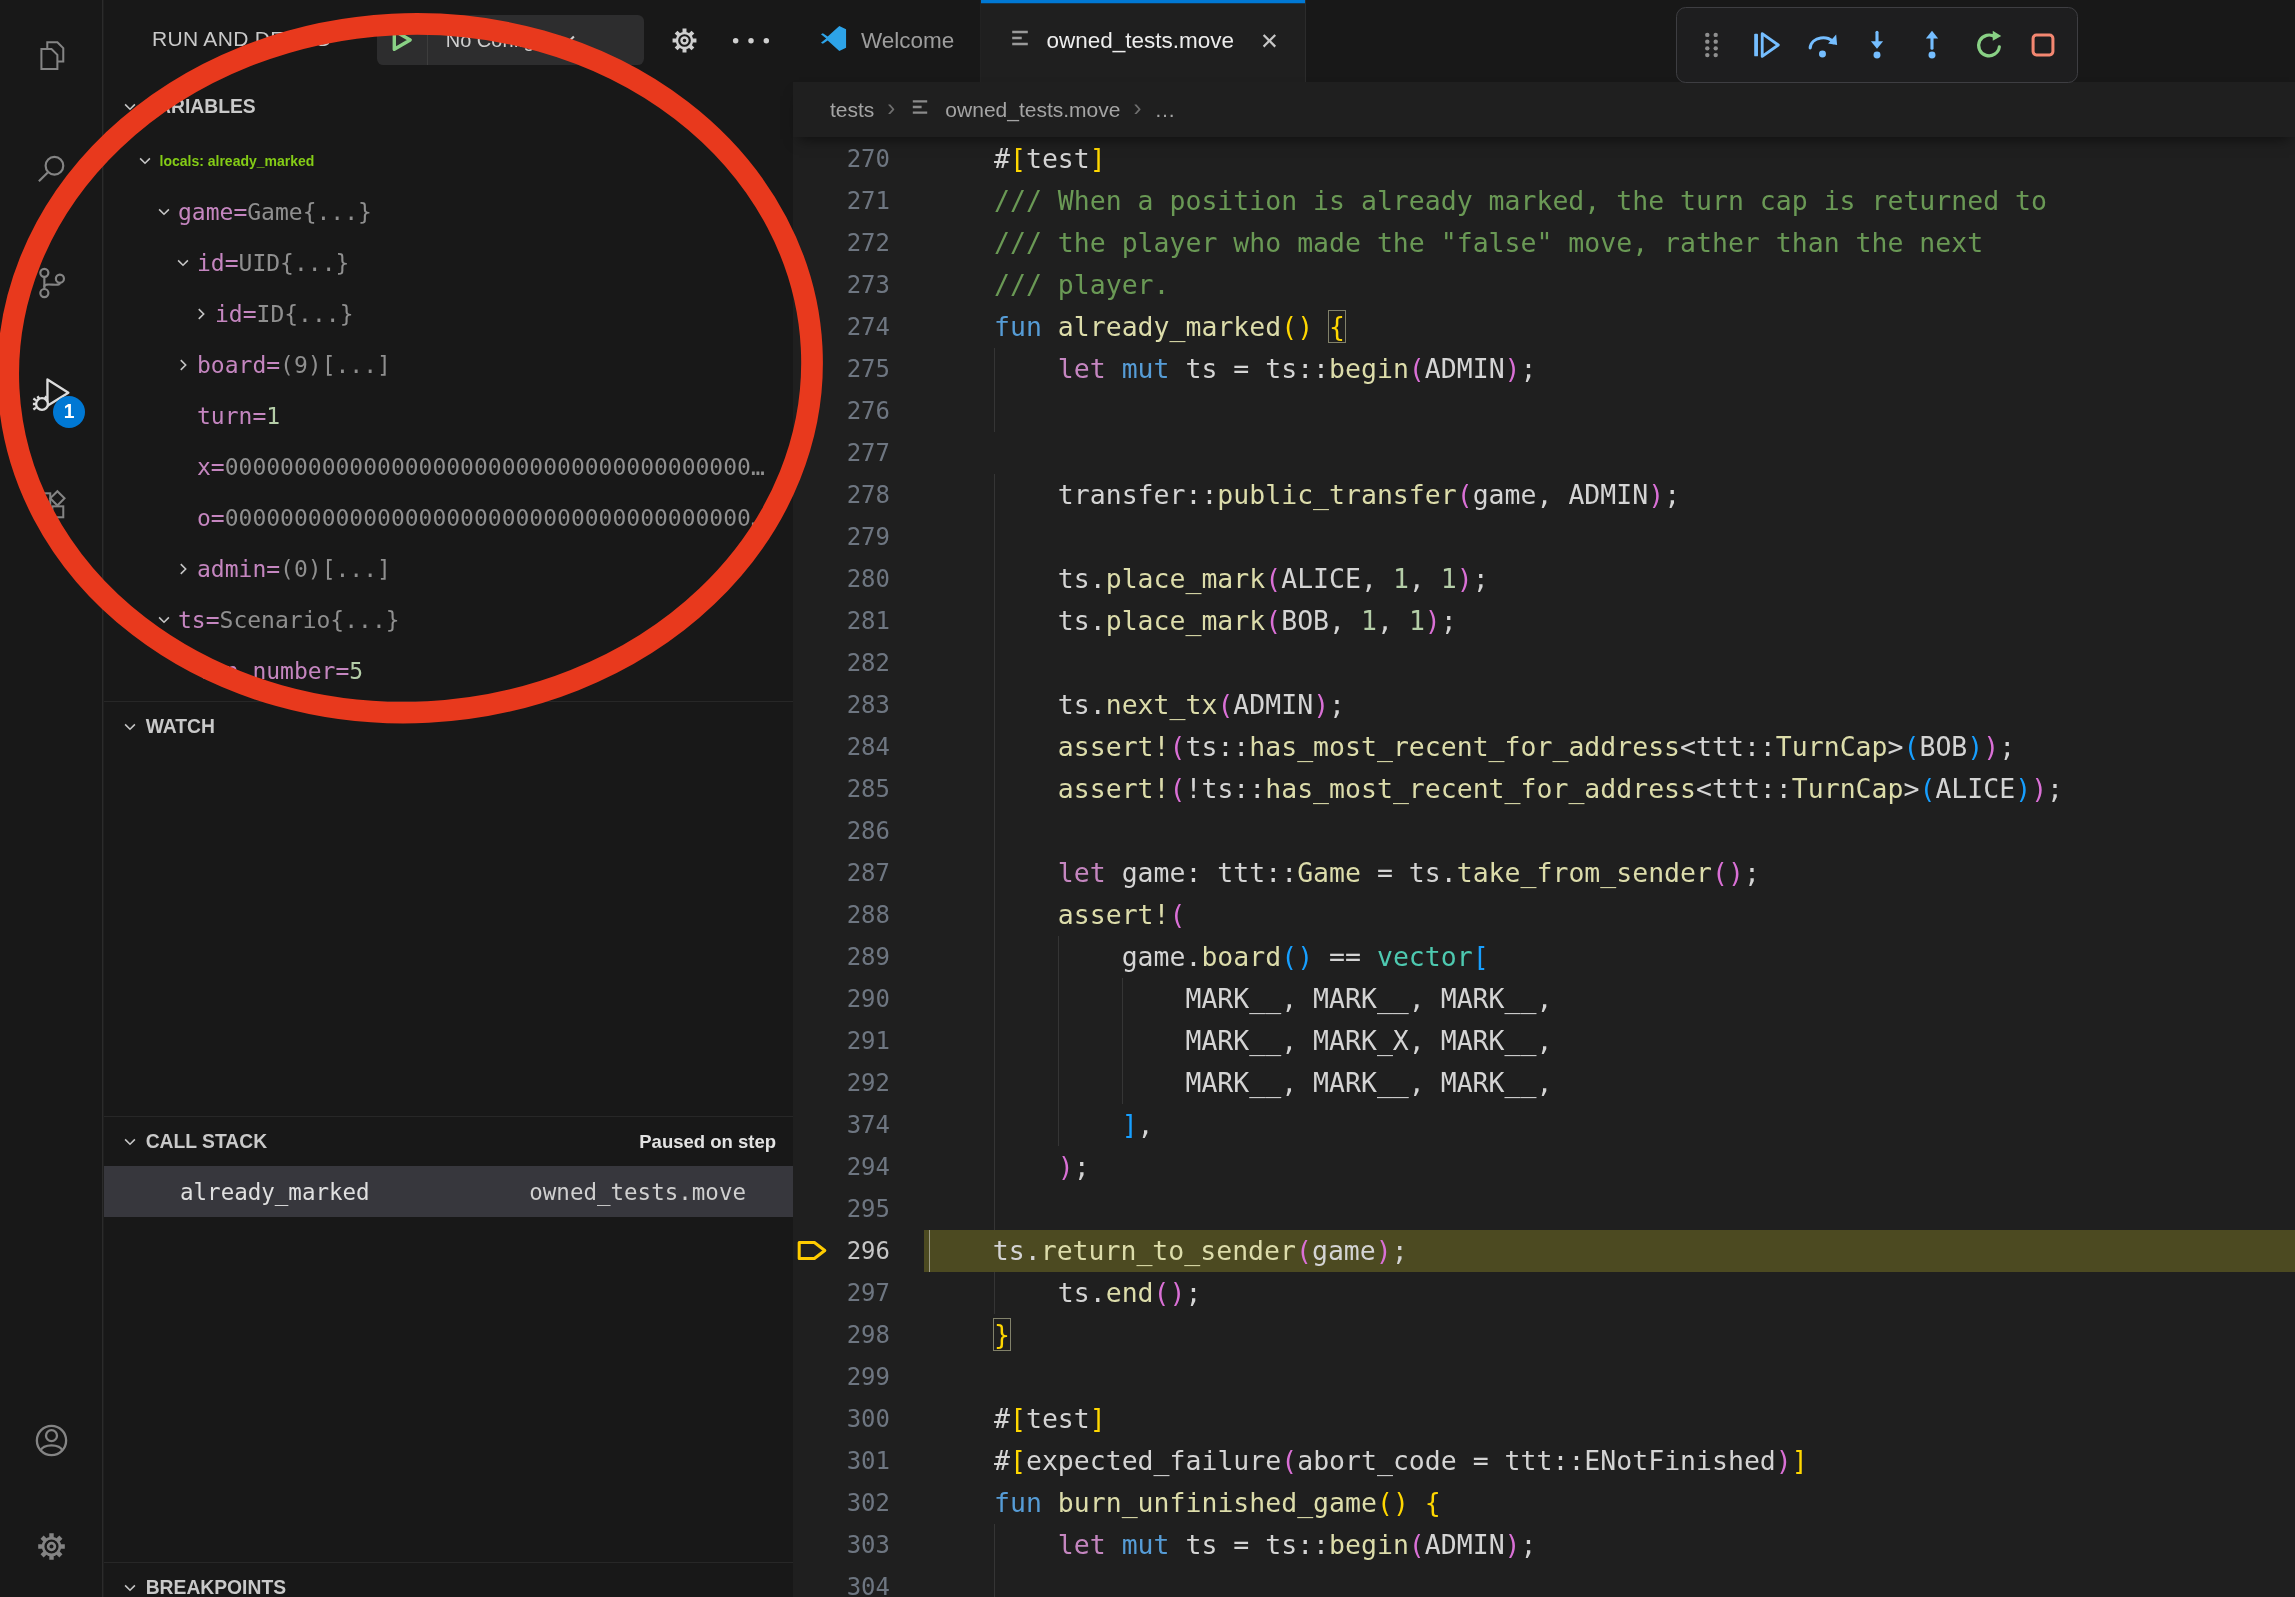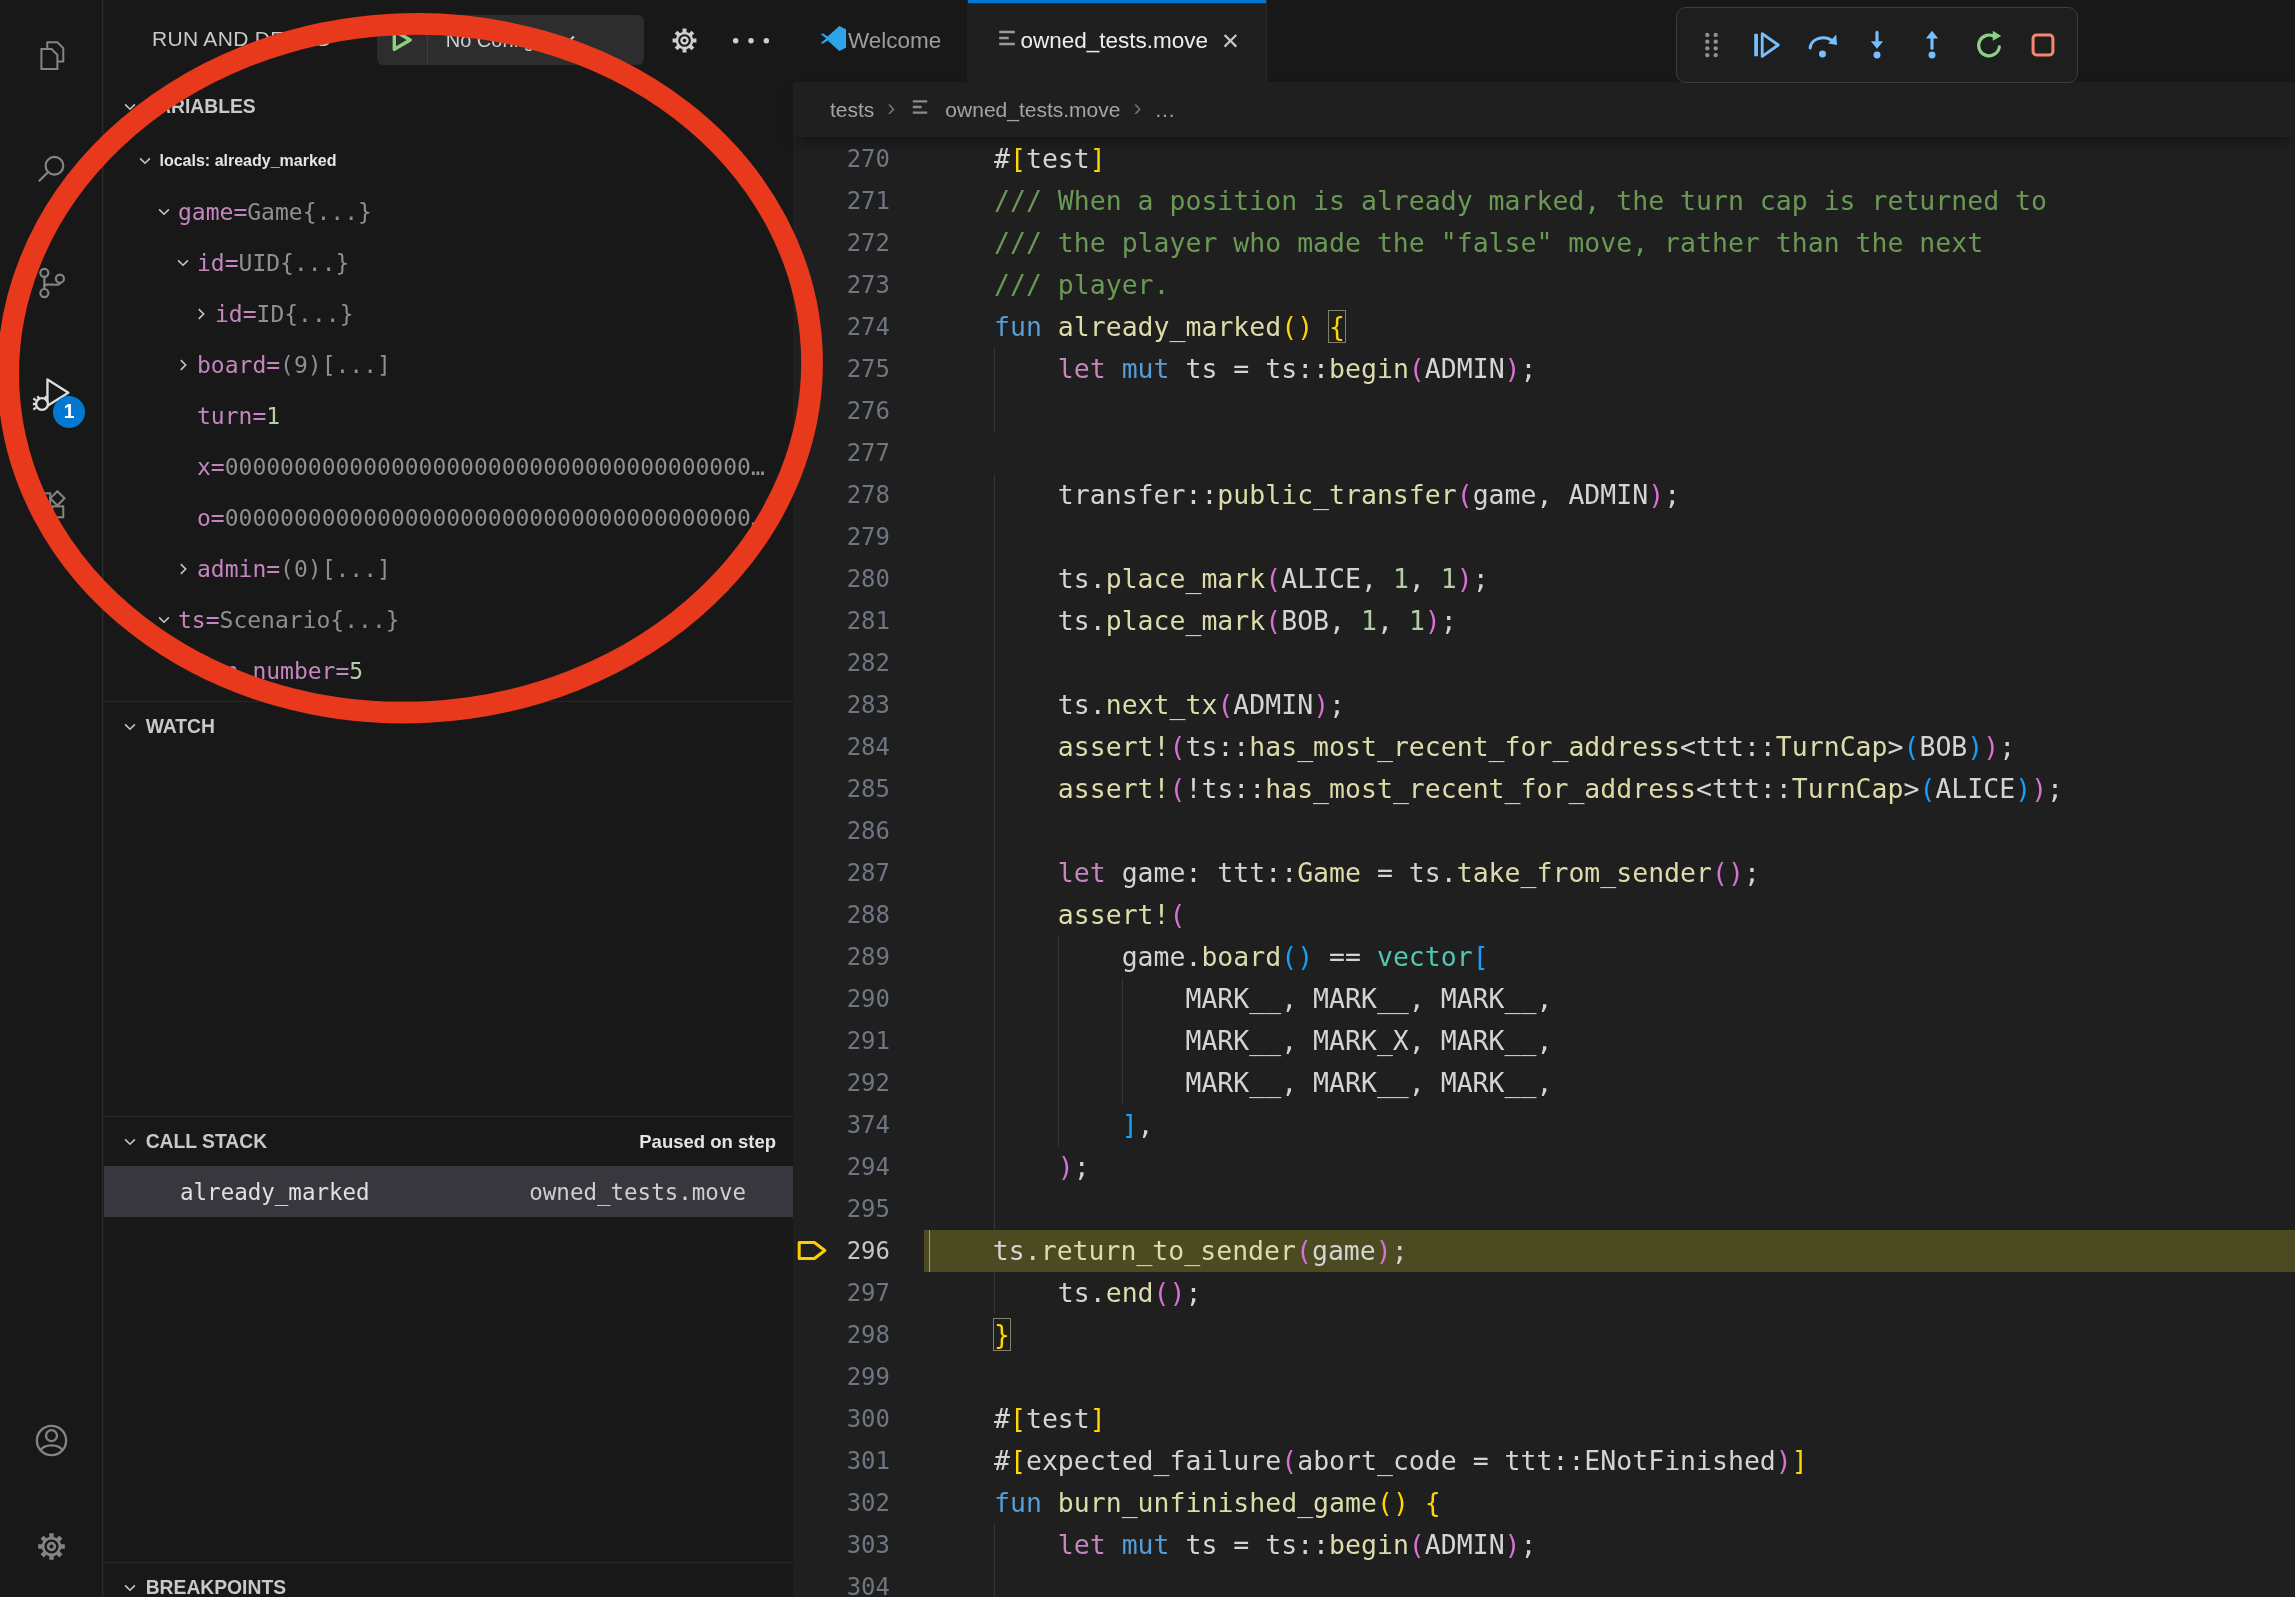--- a/index.html
+++ b/index.html
@@ -35,35 +35,35 @@
   #sec-variables { top:82px; border-top:none; }
   #sec-watch { top:701px; }
   #sec-callstack { top:1116px; }
   #sec-breakpoints { top:1562px; }
   .cs-status { margin-left:auto; margin-right:17px; font-size:18.5px; font-weight:bold; color:#e3e3e3; }
 
   #var-tree { position:absolute; top:135px; left:0; right:0; }
   .vrow { height:51px; display:flex; align-items:center; white-space:nowrap; overflow:hidden;
           font-family:"DejaVu Sans Mono", monospace; font-size:23px; }
   .tchev { width:29px; min-width:29px; display:flex; justify-content:center; color:#c5c5c5; }
-  .vlabel { font-family:"Liberation Sans", sans-serif; font-weight:bold; font-size:16px; color:#e5e5e5; }
+  .vlabel { font-family:"Liberation Sans", sans-serif; font-weight:bold; font-size:14px; color:#84cc16; }
   .vname { color:var(--kw1,#C586C0); }
   .veq { color:var(--kw1,#C586C0); }
   .vval { color:#8f8f8f; overflow:hidden; }
   .vval.vnum { color:var(--num,#B5CEA8); }
 
   .csrow { position:absolute; top:1166px; left:0; right:0; height:51px; background:#37373d;
            display:flex; align-items:center; font-family:"DejaVu Sans Mono", monospace; font-size:22.5px; }
   .cs-fn { margin-left:76px; color:#e0e0e0; }
   .cs-file { margin-left:auto; margin-right:47px; color:#cfcfcf; }
 
   
   #editor { position:absolute; left:793px; top:0; right:0; bottom:0; background:#1f1f1f; }
   #tabbar { position:absolute; top:0; left:0; right:0; height:82px; background:#181818; display:flex; }
-  .tab { height:100%; display:flex; align-items:center; padding:0 26px;
+  .tab { height:100%; display:flex; align-items:center; gap:13px; padding:0 26px;
          font-size:22.5px; color:#9d9d9d; border-right:0.8px solid #222222; }
   .tab.active { background:#1f1f1f; color:#ededed; box-shadow:inset 0 3.2px 0 var(--accent,#0078d4);
                 border-right:0.8px solid #2b2b2b; }
   .tab-close { margin-left:13px; font-size:22.5px; color:#c6c6c6; }
 
   #breadcrumbs { position:absolute; top:82px; left:0; right:0; height:55px; background:#1f1f1f;
                  display:flex; align-items:center; gap:13px; padding-left:37px; font-size:21px; color:#a4a4a4;
                  box-shadow:0 8px 13px -6.4px rgba(0,0,0,.55); z-index:3; }
   .bc-sep { color:#6f6f6f; font-size:24px; margin-top:-3.2px; }
 

